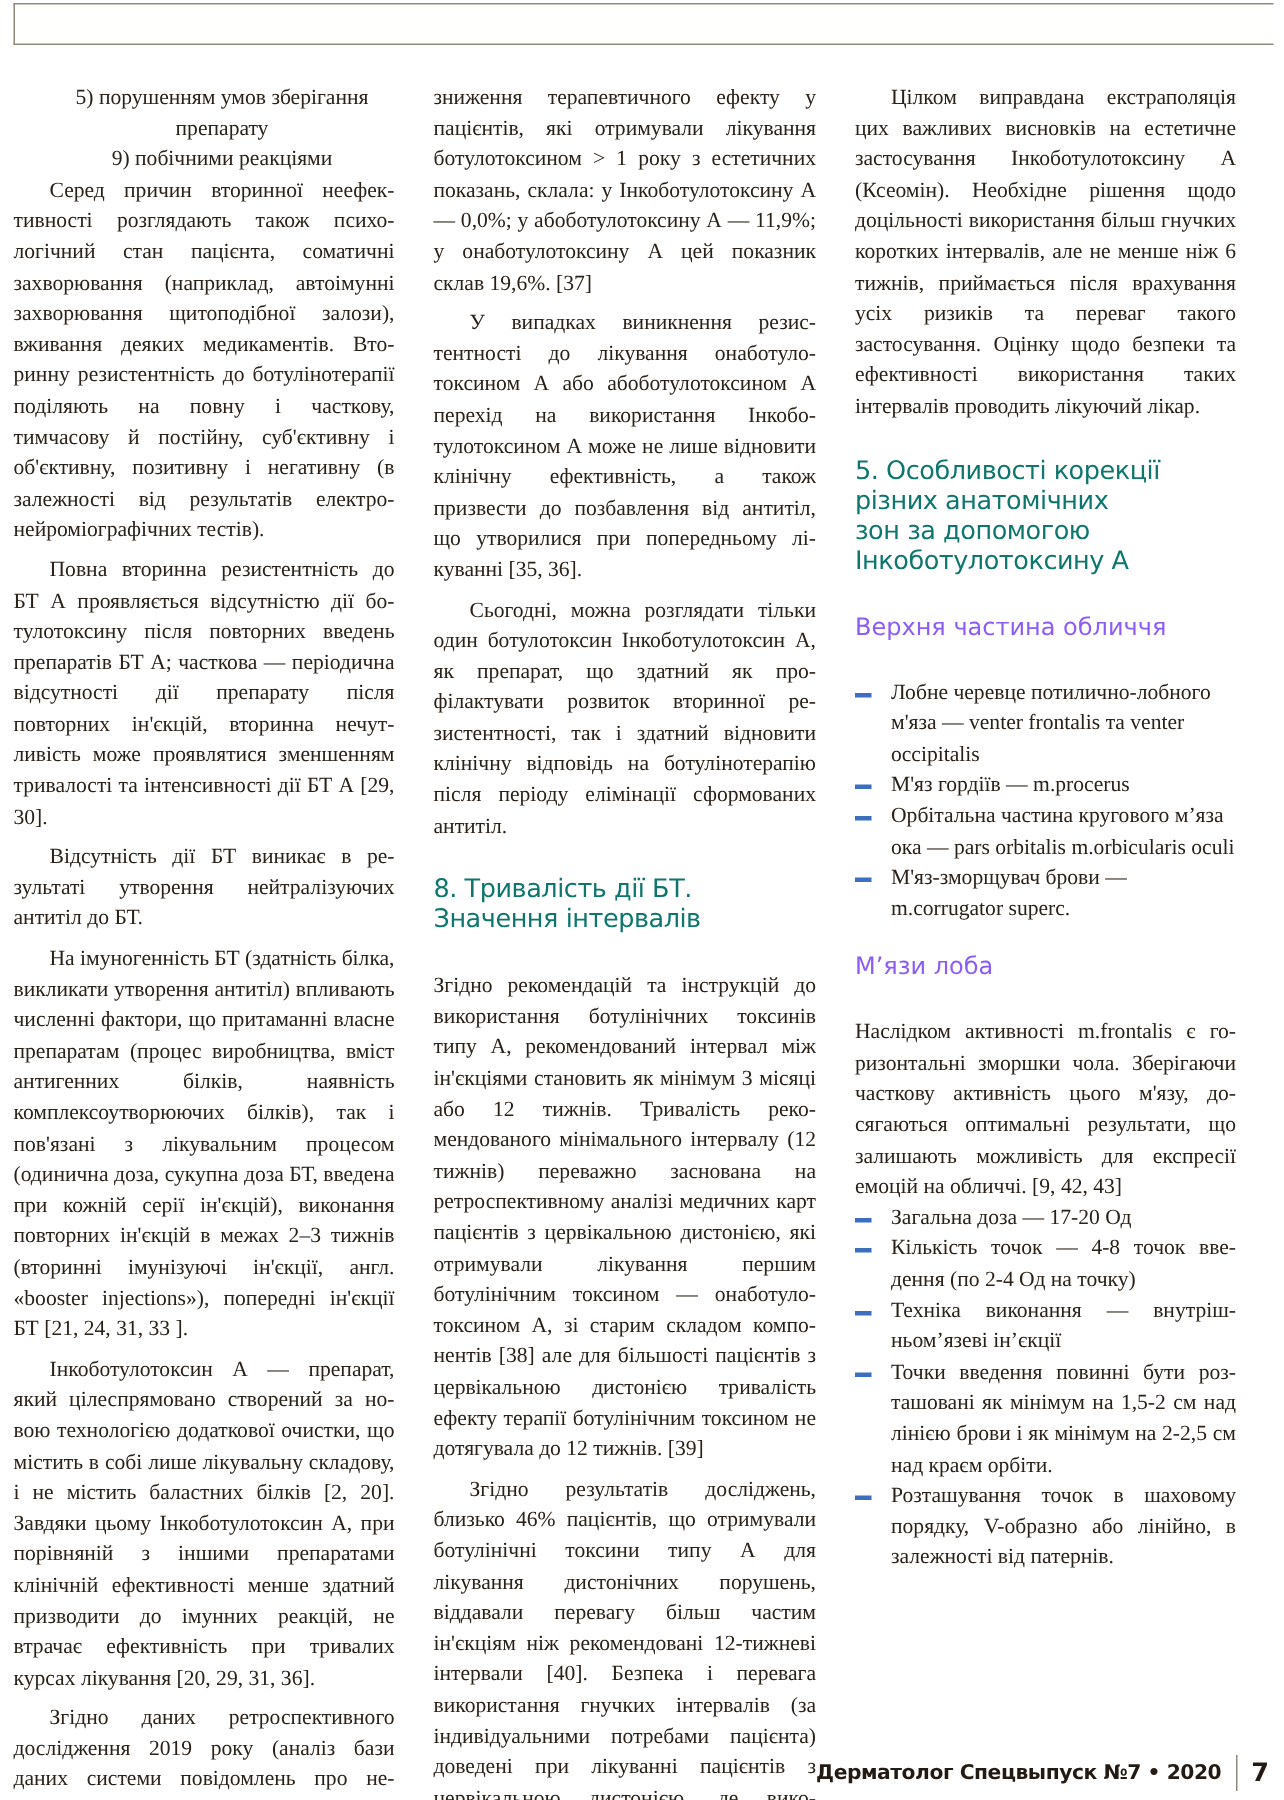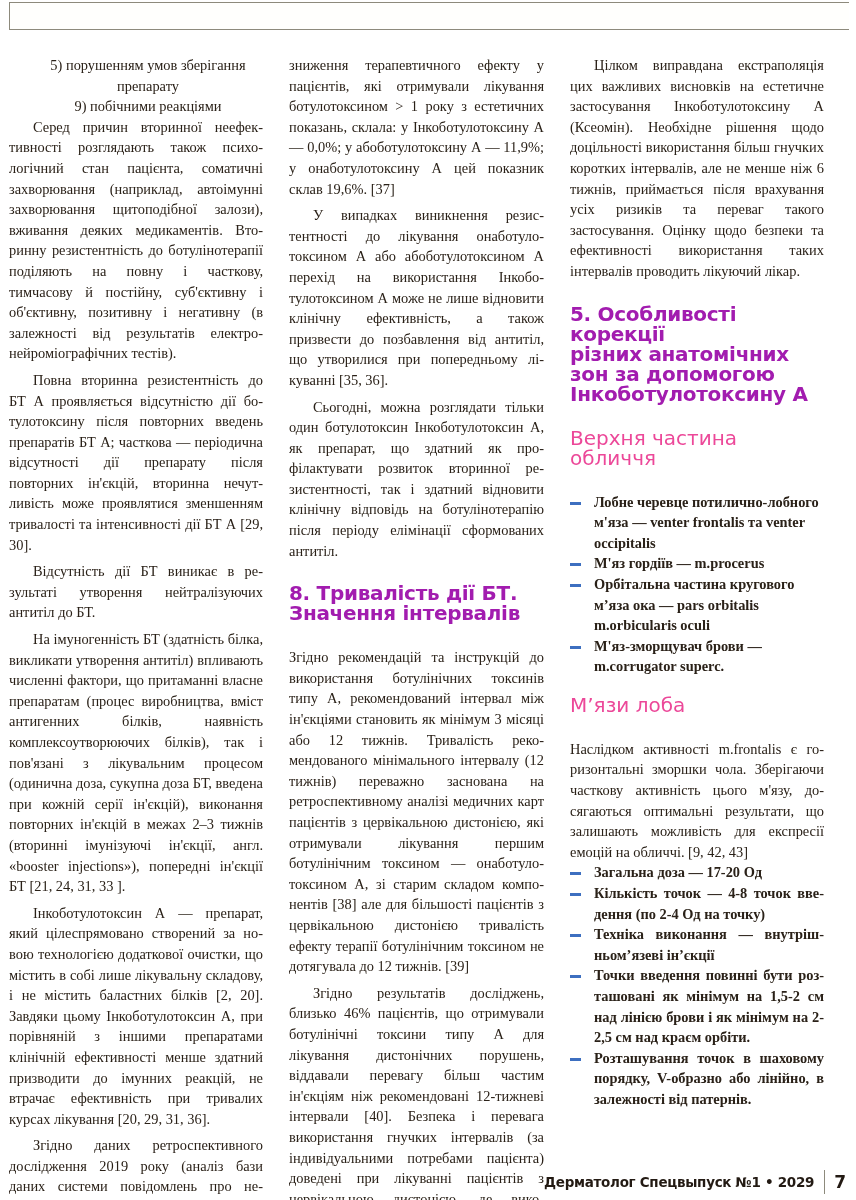--- a/index.html
+++ b/index.html
@@ -20,30 +20,30 @@
   }
   #col1 { left: 9px; width: 254px; }
   #col2 { left: 289px; width: 255px; }
   #col3 { left: 570px; width: 254px; }
   p { margin: 0 0 6px 0; text-align: justify; text-indent: 24px; hyphens: manual; }
   p.noind { text-indent: 0; }
   .numlist { margin: 0 0 0 24px; padding: 0; list-style: none; }
   .numlist li { margin: 0; text-align: center; }
   h2.section {
     font-family: "DejaVu Sans", "Liberation Sans", sans-serif;
-    font-weight: bold; font-size: 20px; line-height: 20px;
-    color: #a21caf; margin: 22px 0 24px 0; letter-spacing: -0.3px;
+    font-weight: normal; font-size: 17px; line-height: 20px;
+    color: #0f766e; margin: 22px 0 24px 0; letter-spacing: -0.3px;
   }
   h3.sub {
     font-family: "DejaVu Sans", "Liberation Sans", sans-serif;
-    font-weight: normal; font-size: 20px; line-height: 20px;
-    color: #ec4899; margin: 18px 0 24px 0;
+    font-weight: normal; font-size: 16px; line-height: 20px;
+    color: #8b5cf6; margin: 18px 0 24px 0;
   }
   ul.dash { list-style: none; margin: 0 0 6px 0; padding: 0; }
-  ul.dash li { position: relative; padding-left: 24px; margin: 0; text-align: left; font-weight: bold; }
+  ul.dash li { position: relative; padding-left: 24px; margin: 0; text-align: left; }
   ul.dash.just li { text-align: justify; }
   ul.dash li .bullet {
     position: absolute; left: 0; top: 10px; width: 11px; height: 3px;
     background: #3d6fc0;
   }
   .footer {
     position: absolute; right: 10px; bottom: 6px;
     display: flex; align-items: center;
     font-family: "DejaVu Sans", "Liberation Sans", sans-serif;
     color: #231a13;
@@ -102,16 +102,16 @@
   <ul class="dash just">
     <li><span class="bullet"></span><span>Загальна доза — 17-20 Од</span></li>
     <li><span class="bullet"></span><span>Кількість точок — 4-8 точок вве­дення (по 2-4 Од на точку)</span></li>
     <li><span class="bullet"></span><span>Техніка виконання — внутріш­ньом’язеві ін’єкції</span></li>
     <li><span class="bullet"></span><span>Точки введення повинні бути роз­ташовані як мінімум на 1,5-2 см над лінією брови і як мінімум на 2-2,5 см над краєм орбіти.</span></li>
     <li><span class="bullet"></span><span>Розташування точок в шаховому порядку, V-образно або лінійно, в залежності від патернів.</span></li>
   </ul>
 </div>
 
 <div class="footer">
-  <span class="journal">Дерматолог Спецвыпуск №1 • 2029</span>
+  <span class="journal">Дерматолог Спецвыпуск №7 • 2020</span>
   <span class="sep"></span>
   <span class="pagenum">7</span>
 </div>
 
 </body></html>

